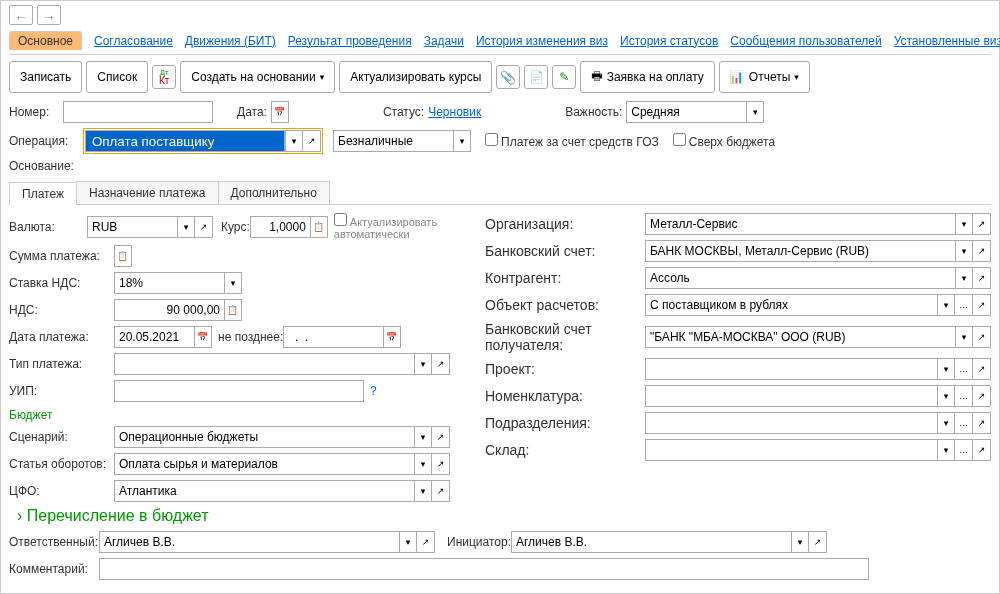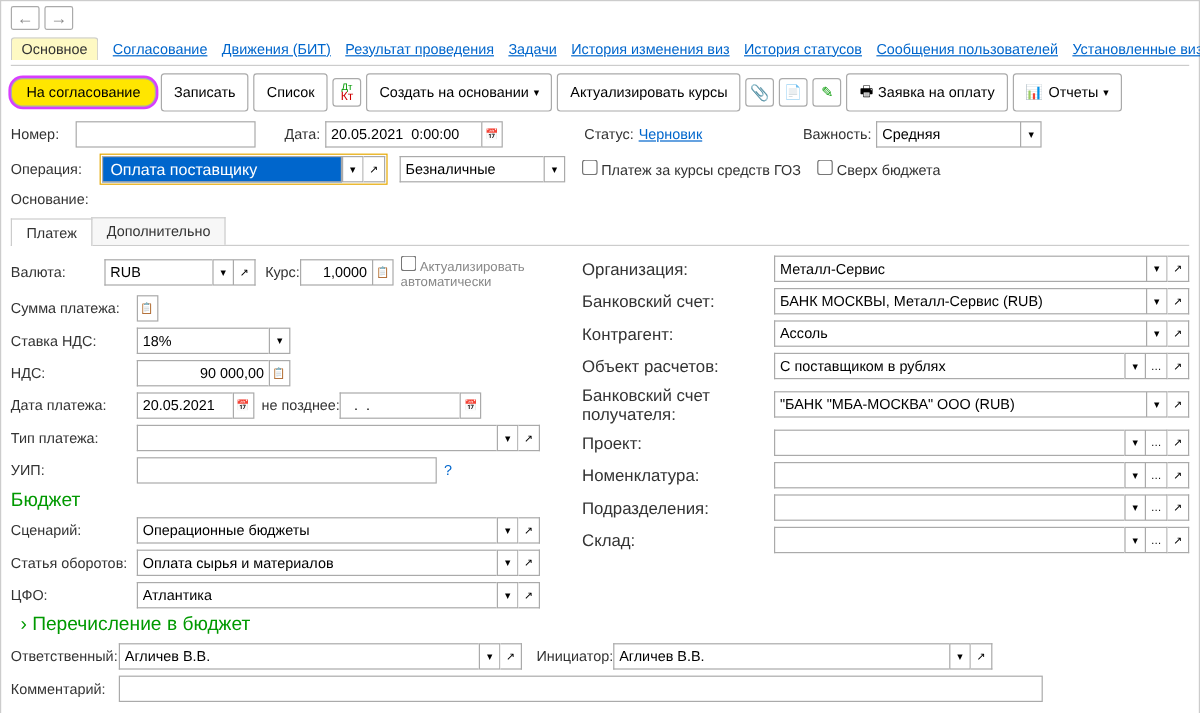--- a/index.html
+++ b/index.html
@@ -3,21 +3,21 @@
 <meta charset="utf-8">
 <style>
 * { box-sizing: border-box; margin: 0; padding: 0; }
 body { font-family: Arial, sans-serif; font-size: 12px; color: #333; background: #fff; width: 1000px; }
 .container { border: 1px solid #ccc; padding: 4px 8px 8px; }
 .top-row { display: flex; align-items: center; gap: 4px; margin-bottom: 4px; }
 .nav-btn { width: 24px; height: 20px; border: 1px solid #aaa; background: #fff; cursor: pointer; font-size: 14px; color: #888; border-radius: 2px; }
 .title { font-size: 16px; font-weight: bold; margin-left: 12px; }
 .tab-links { display: flex; gap: 12px; border-bottom: 1px solid #ccc; margin-bottom: 6px; padding: 2px 0 4px; align-items: center; }
 .tab-link { color: #0066cc; text-decoration: underline; font-size: 12px; cursor: pointer; white-space: nowrap; }
-.tab-active { color: #333; text-decoration: none; border: 1px solid #ccc; border-bottom: none; padding: 2px 8px; background: #fef9c3; border-radius: 3px 3px 0 0; }
+.tab-active { color: #333; text-decoration: none; border: 1px solid #ccc; border-bottom: none; padding: 2px 8px; background: #fdba74; border-radius: 3px 3px 0 0; }
 .toolbar { display: flex; gap: 4px; margin-bottom: 8px; align-items: center; flex-wrap: nowrap; }
 .btn { border: 1px solid #aaa; background: #fff; padding: 15px 10px; font-size: 12px; cursor: pointer; border-radius: 3px; white-space: nowrap; display: inline-flex; align-items: center; gap: 4px; height: 24px; }
 .btn-approve { background: #ffe600; border: 1px solid #aaa; padding: 3px 12px; border-radius: 10px; box-shadow: 0 0 0 2px #d83eff; }
 .btn-icon { width: 24px; padding: 0; justify-content: center; }
 .btn-caret::after { content: " ▾"; font-size: 9px; }
 .row { display: flex; align-items: center; margin-bottom: 5px; gap: 4px; }
 .label { font-size: 12px; color: #333; }
 .w90 { width: 90px; }
 .input { border: 1px solid #aaa; padding: 2px 4px; font-size: 12px; height: 22px; background: #fff; }
 .input-sel { display: flex; }
@@ -30,21 +30,21 @@
 .sub-tabs { display: flex; border-bottom: 1px solid #ccc; margin: 8px 0 8px; }
 .sub-tab { padding: 4px 12px; border: 1px solid #ccc; border-bottom: none; margin-right: -1px; cursor: pointer; background: #f7f7f7; font-size: 12px; }
 .sub-tab-active { background: #fff; position: relative; top: 1px; }
 .two-col { display: flex; gap: 16px; }
 .col-left { width: 460px; }
 .col-right { flex: 1; }
 .field-row { display: flex; align-items: center; margin-bottom: 5px; }
 .field-label { width: 105px; font-size: 12px; }
 .field-label-r { width: 160px; font-size: 14px; }
 .num-input { text-align: right; }
-.budget-heading { color: #009900; font-size: 16px; margin: 6px 0 4px; }
+.budget-heading { color: #009900; font-size: 12px; margin: 6px 0 4px; }
 .budget-link { color: #009900; cursor: pointer; font-size: 16px; margin-left: 8px; }
 .budget-link::before { content: "› "; }
 .checkbox { margin-right: 3px; }
 .help { color: #0066cc; margin-left: 6px; cursor: pointer; }
 .icon-green { color: #009900; }
 .icon-red { color: #cc0000; font-size: 10px; }
 .icon-dtkt { font-size: 8px; line-height: 8px; }
 .icon-clip { font-size: 13px; }
 .bottom-rows { margin-top: 6px; }
 </style>
@@ -64,21 +64,20 @@
     <span class="tab-link">Результат проведения</span>
     <span class="tab-link">Задачи</span>
     <span class="tab-link">История изменения виз</span>
     <span class="tab-link">История статусов</span>
     <span class="tab-link">Сообщения пользователей</span>
     <span class="tab-link">Установленные визы</span>
 
   </div>
 
   <div class="toolbar">
-    <button class="btn btn-approve">На согласование</button>
     <button class="btn">Записать</button>
     <button class="btn">Список</button>
     <button class="btn btn-icon">
         <span class="icon-dtkt"><span class="icon-green">Дт</span><br><span class="icon-red">Кт</span></span>
       </button>
     <button class="btn btn-caret">Создать на основании</button>
     <button class="btn">Актуализировать курсы</button>
     <button class="btn btn-icon">
         <span class="icon-clip">📎</span>
       </button>
@@ -96,53 +95,53 @@
         <span>📊</span> 
         <span>Отчеты</span>
       </button>
   </div>
 
   <div class="row">
     <span class="label" style="width:50px">Номер:</span>
     <input class="input" style="width: 150px;">
     <span class="label" style="margin-left:20px">Дата:</span>
     <div class="input-sel">
-        <input class="input" style="width: 130px;" value="20.05.2021  0:00:00">
         <button class="sel-btn">📅</button>
       </div>
-    <span class="label" style="margin-left:64px">Статус:</span>
+    <span class="label" style="margin-left:90px">Статус:</span>
     <span class="status-link">Черновик</span>
     <span class="label" style="margin-left:80px">Важность:</span>
     <div class="input-sel">
         <input class="input" style="width: 120px;" value="Средняя">
         <button class="sel-btn">▾</button>
       </div>
   </div>
 
   <div class="row">
     <span class="label" style="width:70px">Операция:</span>
     <div class="operation-wrap">
       <input class="operation-input" value="Оплата поставщику" style="">
       <button class="sel-btn">▾</button>
       <button class="sel-btn">↗</button>
     </div>
     <div class="input-sel" style="margin-left:6px">
         <input class="input" style="width: 120px;" value="Безналичные">
         <button class="sel-btn">▾</button>
       </div>
-    <label style="margin-left:10px"><input type="checkbox" class="checkbox" style=""><span>Платеж за курсы средств ГОЗ</span></label>
+    <label style="margin-left:10px"><input type="checkbox" class="checkbox" style=""><span>Платеж за счет средств ГОЗ</span></label>
     <label style="margin-left:10px"><input type="checkbox" class="checkbox" style=""><span>Сверх бюджета</span></label>
   </div>
 
   <div class="row">
       <span class="label">Основание:</span>
     </div>
 
   <div class="sub-tabs">
     <div class="sub-tab sub-tab-active">Платеж</div>
+    <div class="sub-tab">Назначение платежа</div>
     <div class="sub-tab">Дополнительно</div>
   </div>
 
   <div class="two-col">
     <div class="col-left">
       <div class="field-row">
         <span class="field-label">Валюта:</span>
         <div class="input-sel">
             <input class="input" style="width: 90px;" value="RUB">
             <button class="sel-btn">▾</button>

